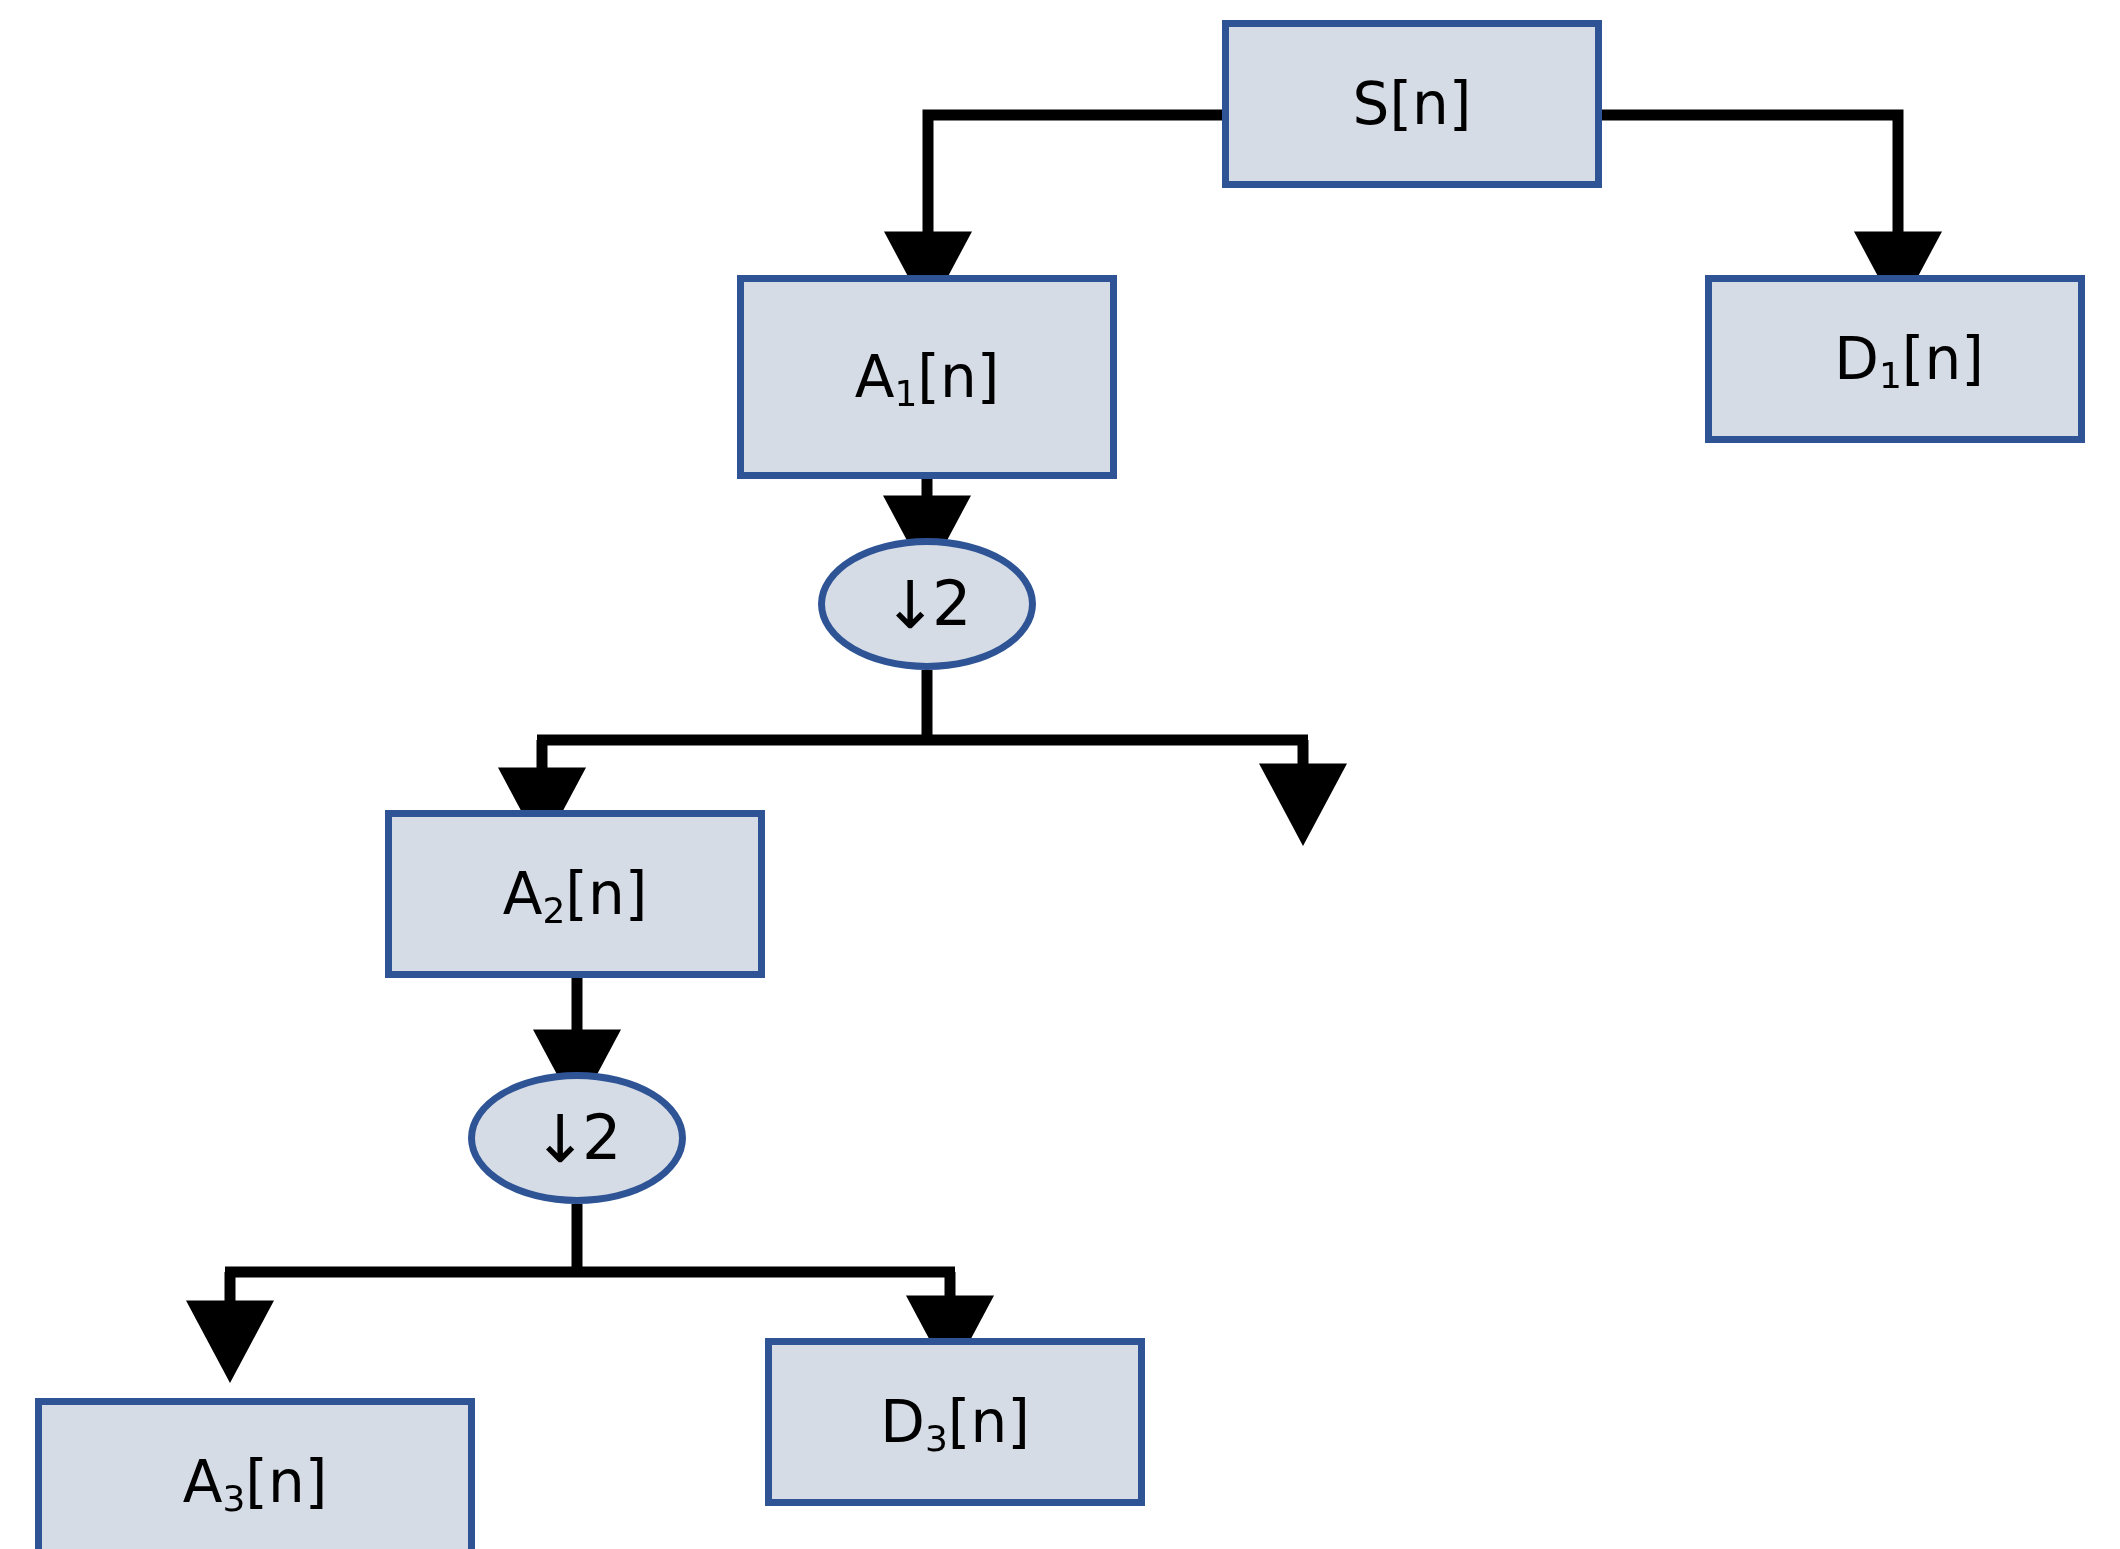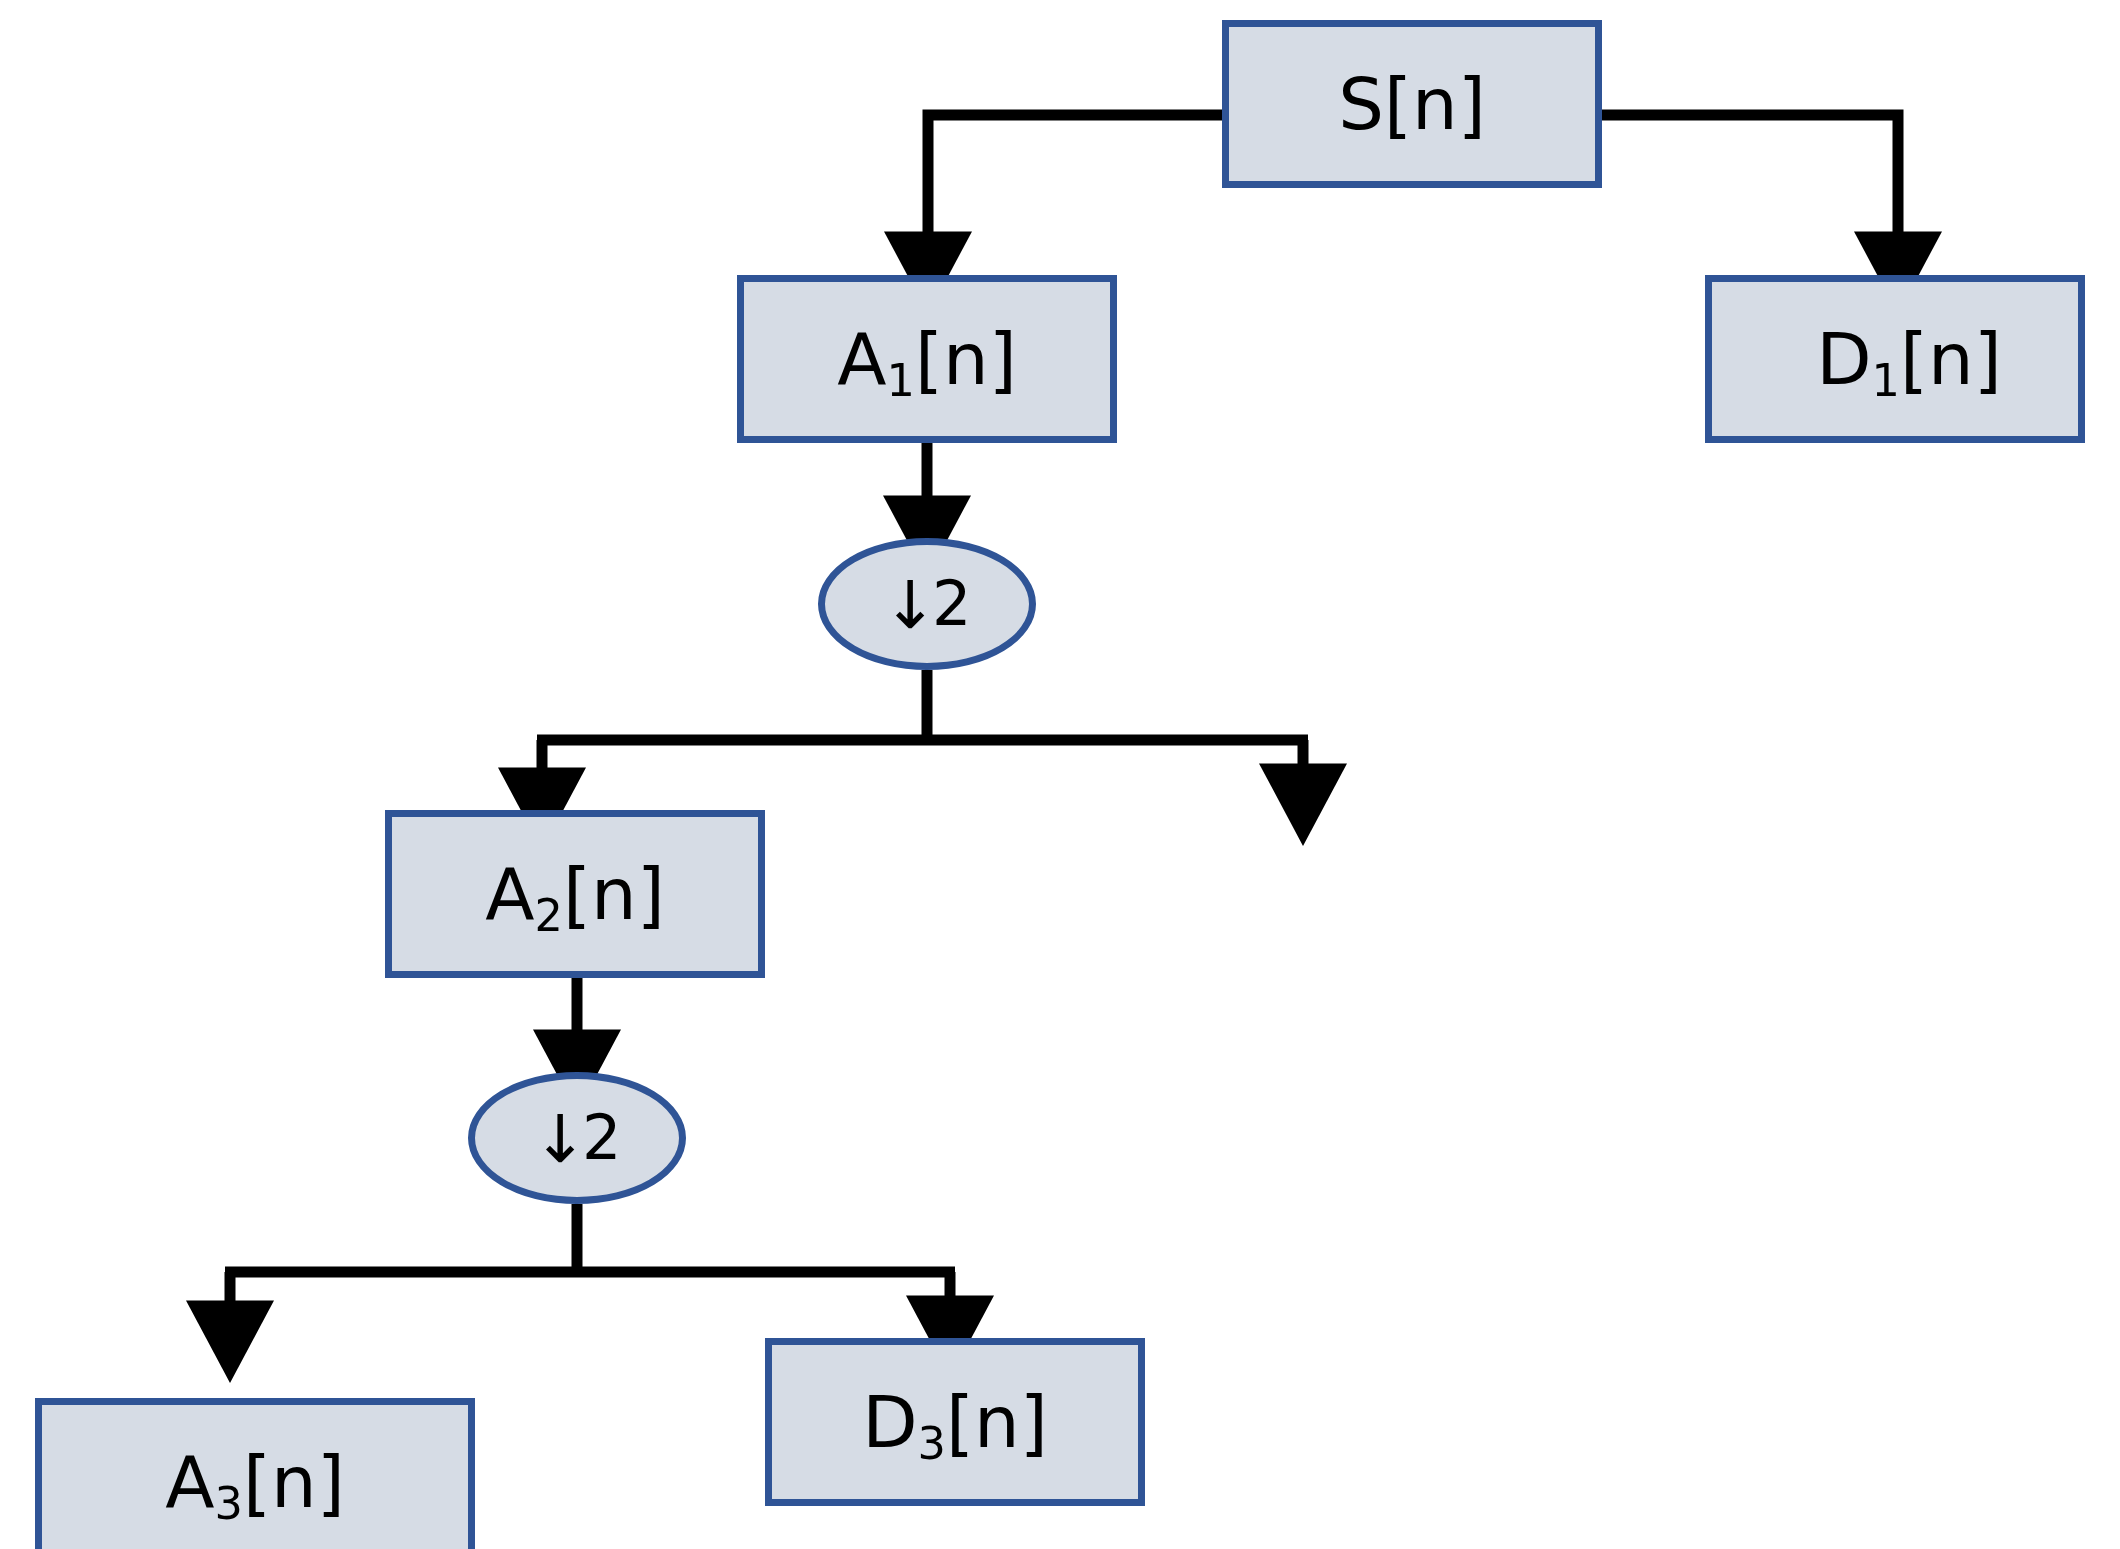--- a/index.html
+++ b/index.html
@@ -30,21 +30,21 @@
     box-sizing: border-box;
     background: #D6DCE5;
     border: 7px solid #2F5496;
     display: flex;
     align-items: center;
     justify-content: center;
     z-index: 5;
   }
   .node-box .node-label {
     font-family: "DejaVu Sans", sans-serif;
-    font-size: 72px;
+    font-size: 58px;
     line-height: 1;
     color: #000000;
     letter-spacing: 0px;
     white-space: nowrap;
     font-weight: 400;
   }
   .node-label sub {
     font-size: 0.62em;
     vertical-align: baseline;
     position: relative;
@@ -138,21 +138,21 @@
 
     <g>
       <path d="M 950 1272 L 950 1302" fill="none" stroke="#000000" stroke-width="11" marker-end="url(#arrowhead)"></path>
     </g>
   </svg>
 
   <div class="node-box" style="left:1222px; top:20px; width:380px; height:168px;">
     <span class="node-label">S[n]</span>
   </div>
 
-  <div class="node-box" style="left:737px; top:275px; width:380px; height:168px;">
+  <div class="node-box" style="left:737px; top:275px; width:380px; height:204px;">
     <span class="node-label">
       <span>A</span><sub>1</sub><span>[n]</span>
     </span>
   </div>
 
   <div class="node-box" style="left:1705px; top:275px; width:380px; height:168px;padding-left:28px;">
     <span class="node-label">
       <span>D</span><sub>1</sub><span>[n]</span>
     </span>
   </div>

